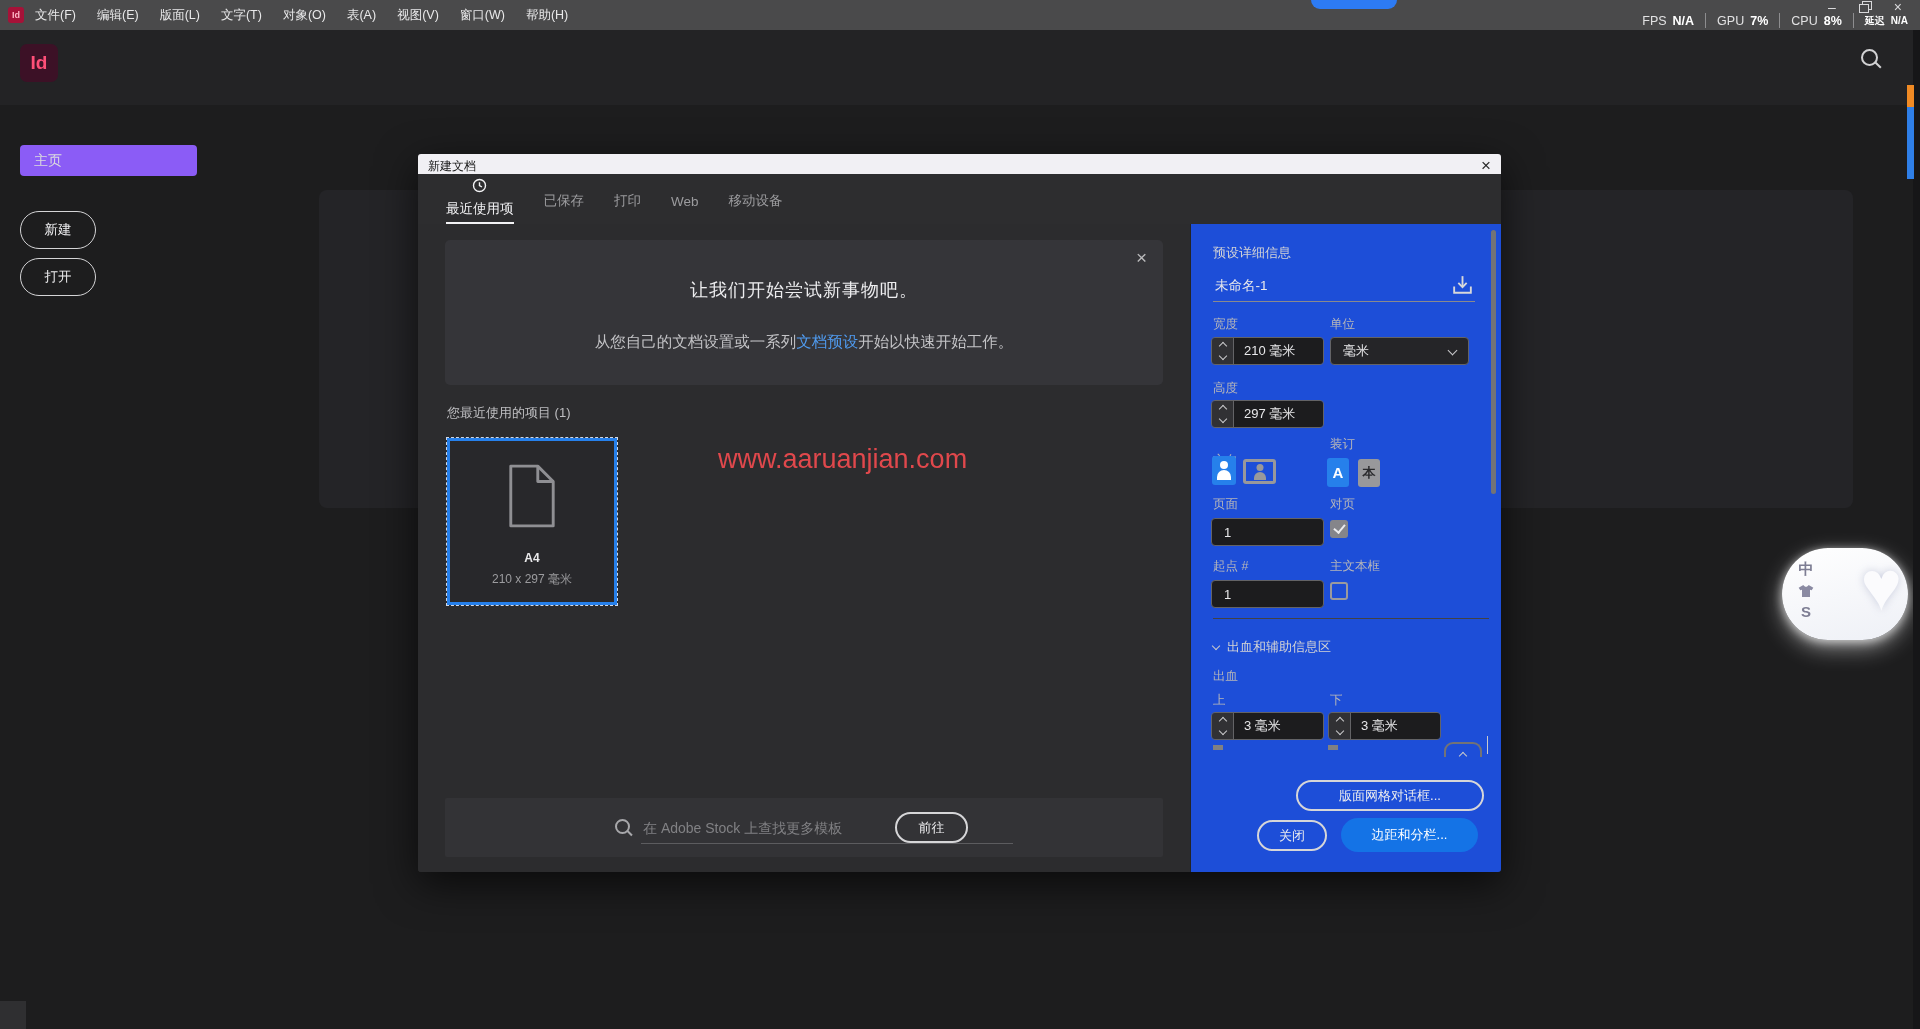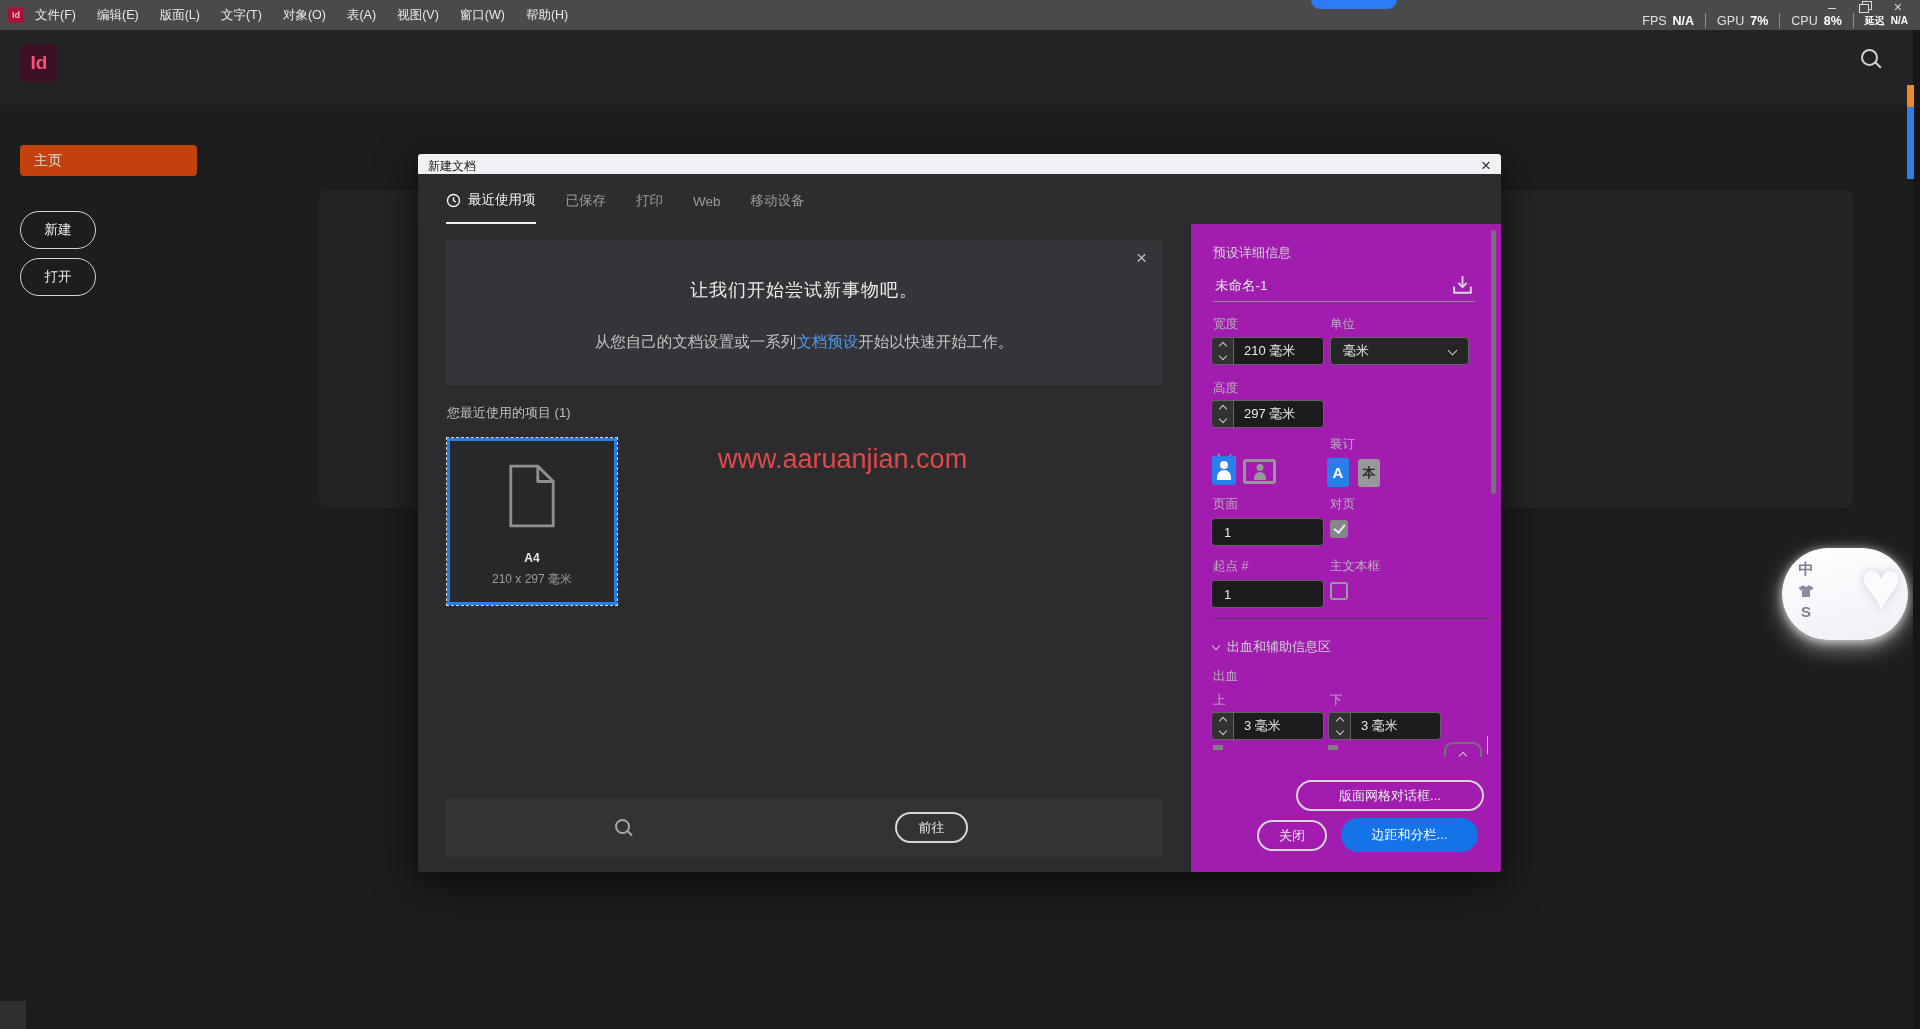--- a/index.html
+++ b/index.html
@@ -29,36 +29,36 @@
   
   .appbar{position:absolute;top:30px;left:0;width:1920px;height:75px;background:#232325;}
   .id-logo{position:absolute;left:20px;top:14px;width:38px;height:38px;border-radius:7px;background:#3c1126;
            color:#ff4f78;font-weight:bold;font-size:19px;display:flex;align-items:center;justify-content:center;}
   .search-ic{position:absolute;right:36px;top:18px;width:24px;height:24px;}
   .search-ic::before{content:"";position:absolute;left:1px;top:1px;width:13px;height:13px;border:2px solid #d2d2d4;border-radius:50%;}
   .search-ic::after{content:"";position:absolute;left:14px;top:16px;width:8px;height:2px;background:#d2d2d4;transform:rotate(45deg);}
 
   
   .home-panel{position:absolute;left:319px;top:190px;width:1534px;height:318px;background:#242427;border-radius:8px;}
-  .nav-home{position:absolute;left:20px;top:145px;width:177px;height:31px;background:#c2410c;border-radius:4px;
+  .nav-home{position:absolute;left:20px;top:145px;width:177px;height:31px;background:#8b5cf6;border-radius:4px;
             color:#dcdcde;font-size:14px;display:flex;align-items:center;padding-left:14px;}
   .pill-btn{position:absolute;width:76px;height:38px;border:1.5px solid #d4d4d6;border-radius:19px;background:transparent;
             color:#ececee;font-size:13.5px;display:flex;align-items:center;justify-content:center;cursor:pointer;}
   .pill-new{left:20px;top:211px;}
   .pill-open{left:20px;top:258px;}
 
   
   .dialog{position:absolute;left:418px;top:154px;width:1083px;height:718px;background:#2d2d2f;border-radius:3px;
           box-shadow:0 12px 40px rgba(0,0,0,.65);z-index:5;overflow:hidden;}
   .dlg-titlebar{position:absolute;left:0;top:0;width:100%;height:20px;background:#f1f0f4;}
   .dlg-title{position:absolute;left:10px;top:0;line-height:24px;font-size:12px;color:#161616;}
   .dlg-close{position:absolute;right:10px;top:0;line-height:24px;font-size:17px;color:#2b2b2b;cursor:pointer;}
   .tabbar{position:absolute;left:0;top:24px;width:100%;height:46px;background:#2d2d2f;display:flex;gap:30px;padding-left:28px;}
   .tab{display:flex;align-items:center;gap:7px;font-size:13.5px;color:#9c9c9f;cursor:pointer;height:100%;}
-  .tab.active{color:#f2f2f4;border-bottom:2px solid #f2f2f4;}
+  .tab.active{color:#f2f2f4;border-bottom:2px solid #f2f2f4;flex-direction:column;}
   .dlg-body{position:absolute;left:0;top:70px;width:1083px;height:648px;}
 
   
   .left-col{position:absolute;left:0;top:0;width:772px;height:648px;background:#2c2c2e;}
   .banner{position:absolute;left:27px;top:16px;width:718px;height:145px;background:#353539;border-radius:5px;}
   .banner-close{position:absolute;right:16px;top:7px;font-size:19px;color:#b9b9bb;cursor:pointer;}
   .banner-h1{position:absolute;left:0;top:38px;width:100%;text-align:center;color:#ededef;font-size:18px;letter-spacing:1px;}
   .banner-p{position:absolute;left:0;top:92px;width:100%;text-align:center;color:#c3c3c6;font-size:15.5px;}
   .banner-p .lnk{color:#4f9bf0;cursor:pointer;}
   .recent-title{position:absolute;left:29px;top:180px;font-size:13px;color:#bfbfc2;}
@@ -72,21 +72,21 @@
   .mag-ic{position:absolute;left:170px;top:21px;width:18px;height:18px;}
   .mag-ic::before{content:"";position:absolute;left:0;top:0;width:11px;height:11px;border:2px solid #a7a7aa;border-radius:50%;}
   .mag-ic::after{content:"";position:absolute;left:11px;top:13px;width:7px;height:2px;background:#a7a7aa;transform:rotate(45deg);}
   .stock-input{position:absolute;left:196px;top:14px;width:372px;height:32px;background:transparent;border:none;
                border-bottom:1px solid #5c5c5f;color:#d5d5d7;font-size:14px;outline:none;font-family:inherit;}
   .stock-input::placeholder{color:#818184;}
   .go-btn{position:absolute;left:450px;top:14px;width:73px;height:31px;border:2px solid #d6d6d8;border-radius:16px;
           background:transparent;color:#ececee;font-size:13px;display:flex;align-items:center;justify-content:center;cursor:pointer;}
 
   
-  .right-panel{position:absolute;left:772px;top:0;width:311px;height:648px;background:#a21caf;border-left:1px solid #242426;}
+  .right-panel{position:absolute;left:772px;top:0;width:311px;height:648px;background:#1d4ed8;border-left:1px solid #242426;}
   .rp-label{position:absolute;font-size:12.5px;color:#b6b6b9;}
   .rp-sec{position:absolute;font-size:13px;color:#d3d3d5;}
   .name-row{position:absolute;left:22px;top:46px;width:262px;height:32px;border-bottom:1px solid #8a8a8d;display:flex;align-items:center;}
   .name-input{flex:1;background:transparent;border:none;outline:none;color:#e9e9eb;font-size:13.5px;font-family:inherit;}
   .stepper{position:absolute;height:28px;width:113px;border:1px solid #636366;border-radius:4px;display:flex;overflow:hidden;}
   .spin{width:21px;display:flex;flex-direction:column;align-items:center;justify-content:center;gap:4px;background:#313134;cursor:pointer;}
   .chev{width:6px;height:6px;border-right:1.6px solid #c9c9cb;border-bottom:1.6px solid #c9c9cb;}
   .chev.up{transform:rotate(-135deg);margin-top:3px;}
   .chev.down{transform:rotate(45deg);margin-bottom:3px;}
   .chev.big{width:7px;height:7px;}
@@ -248,20 +248,21 @@
             <path d="M34 3v16h16" fill="none" stroke="#8f8f93" stroke-width="3" stroke-linejoin="round"></path>
           </svg>
           <div class="a4-name">A4</div>
           <div class="a4-size">210 x 297 毫米</div>
         </div>
 
         <div class="watermark">www.aaruanjian.com</div>
 
         <div class="stock-bar">
           <div class="mag-ic"></div>
+          <input class="stock-input" type="text" placeholder="在 Adobe Stock 上查找更多模板" style="">
           <div class="go-btn">前往</div>
         </div>
       </div>
 
       <div class="right-panel">
         <div class="rp-sec" style="left:22px;top:20px;">预设详细信息</div>
 
         <div class="name-row">
           <input class="name-input" type="text" value="未命名-1" style="">
           <svg width="25" height="25" viewBox="0 0 24 24" fill="none" stroke="#d8d8da" stroke-width="1.8">

